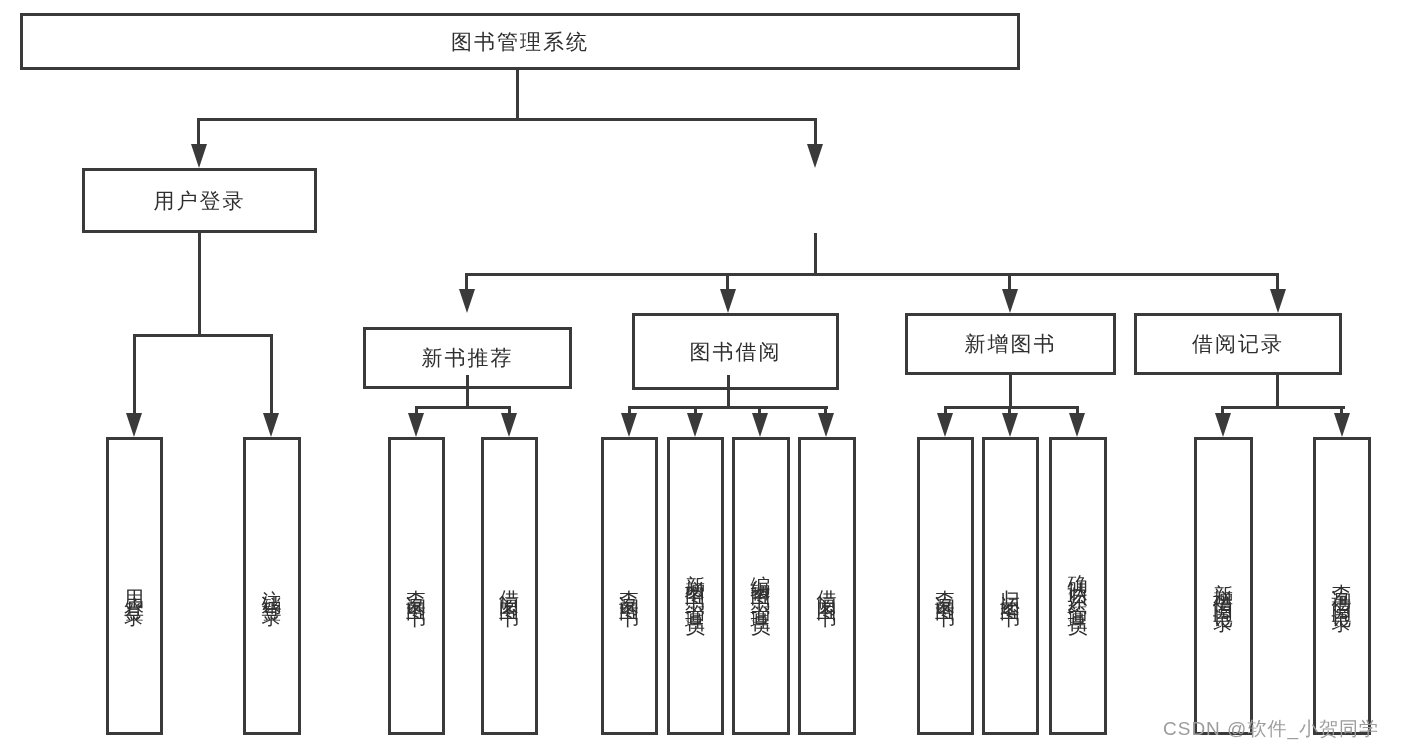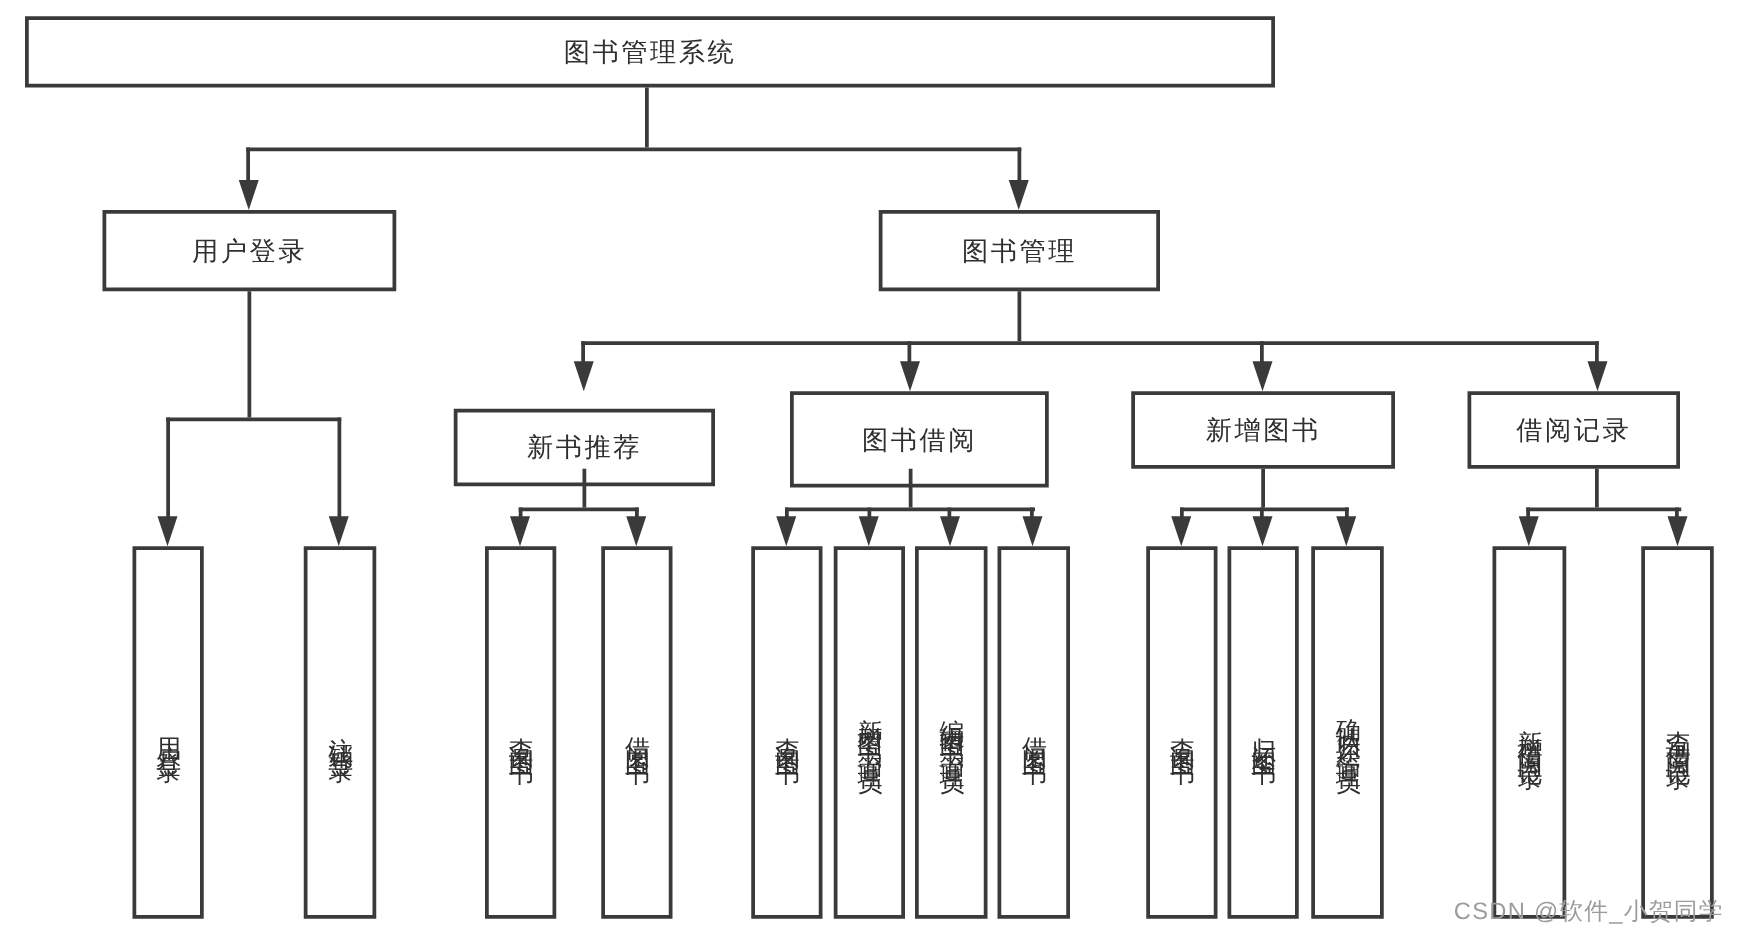--- a/index.html
+++ b/index.html
@@ -58,23 +58,20 @@
   <div class="vline" style="left:516px;top:70px;height:48px"></div>
   <div class="hline" style="left:197px;top:118px;width:620px"></div>
   <div class="vline" style="left:197px;top:118px;height:29px"></div>
   <div class="arrow" style="left:191px;top:144px"></div>
   <div class="vline" style="left:814px;top:118px;height:29px"></div>
   <div class="arrow" style="left:807px;top:144px"></div>
 
   <div class="box" style="left:82px;top:168px;width:235px;height:65px">
     <span>用户登录</span>
   </div>
-  <div class="box" style="left:703px;top:168px;width:225px;height:65px">
-    <span>图书管理</span>
-  </div>
 
   <div class="vline" style="left:198px;top:233px;height:101px"></div>
   <div class="hline" style="left:133px;top:334px;width:140px"></div>
   <div class="vline" style="left:133px;top:334px;height:82px"></div>
   <div class="arrow" style="left:126px;top:413px"></div>
   <div class="vline" style="left:270px;top:334px;height:82px"></div>
   <div class="arrow" style="left:263px;top:413px"></div>
 
   <div class="vline" style="left:814px;top:233px;height:40px"></div>
   <div class="hline" style="left:465px;top:273px;width:814px"></div>
@@ -89,21 +86,21 @@
 
   <div class="box" style="left:363px;top:327px;width:209px;height:62px">
     <span>新书推荐</span>
   </div>
   <div class="box" style="left:632px;top:313px;width:207px;height:77px">
     <span>图书借阅</span>
   </div>
   <div class="box" style="left:905px;top:313px;width:211px;height:62px">
     <span>新增图书</span>
   </div>
-  <div class="box" style="left:1174px;top:313px;width:170px;height:62px">
+  <div class="box" style="left:1134px;top:313px;width:208px;height:62px">
     <span>借阅记录</span>
   </div>
 
   <div class="vline" style="left:466px;top:375px;height:31px"></div>
   <div class="hline" style="left:415px;top:406px;width:96px"></div>
   <div class="vline" style="left:415px;top:406px;height:10px"></div>
   <div class="arrow" style="left:408px;top:413px"></div>
   <div class="vline" style="left:508px;top:406px;height:10px"></div>
   <div class="arrow" style="left:501px;top:413px"></div>
 

